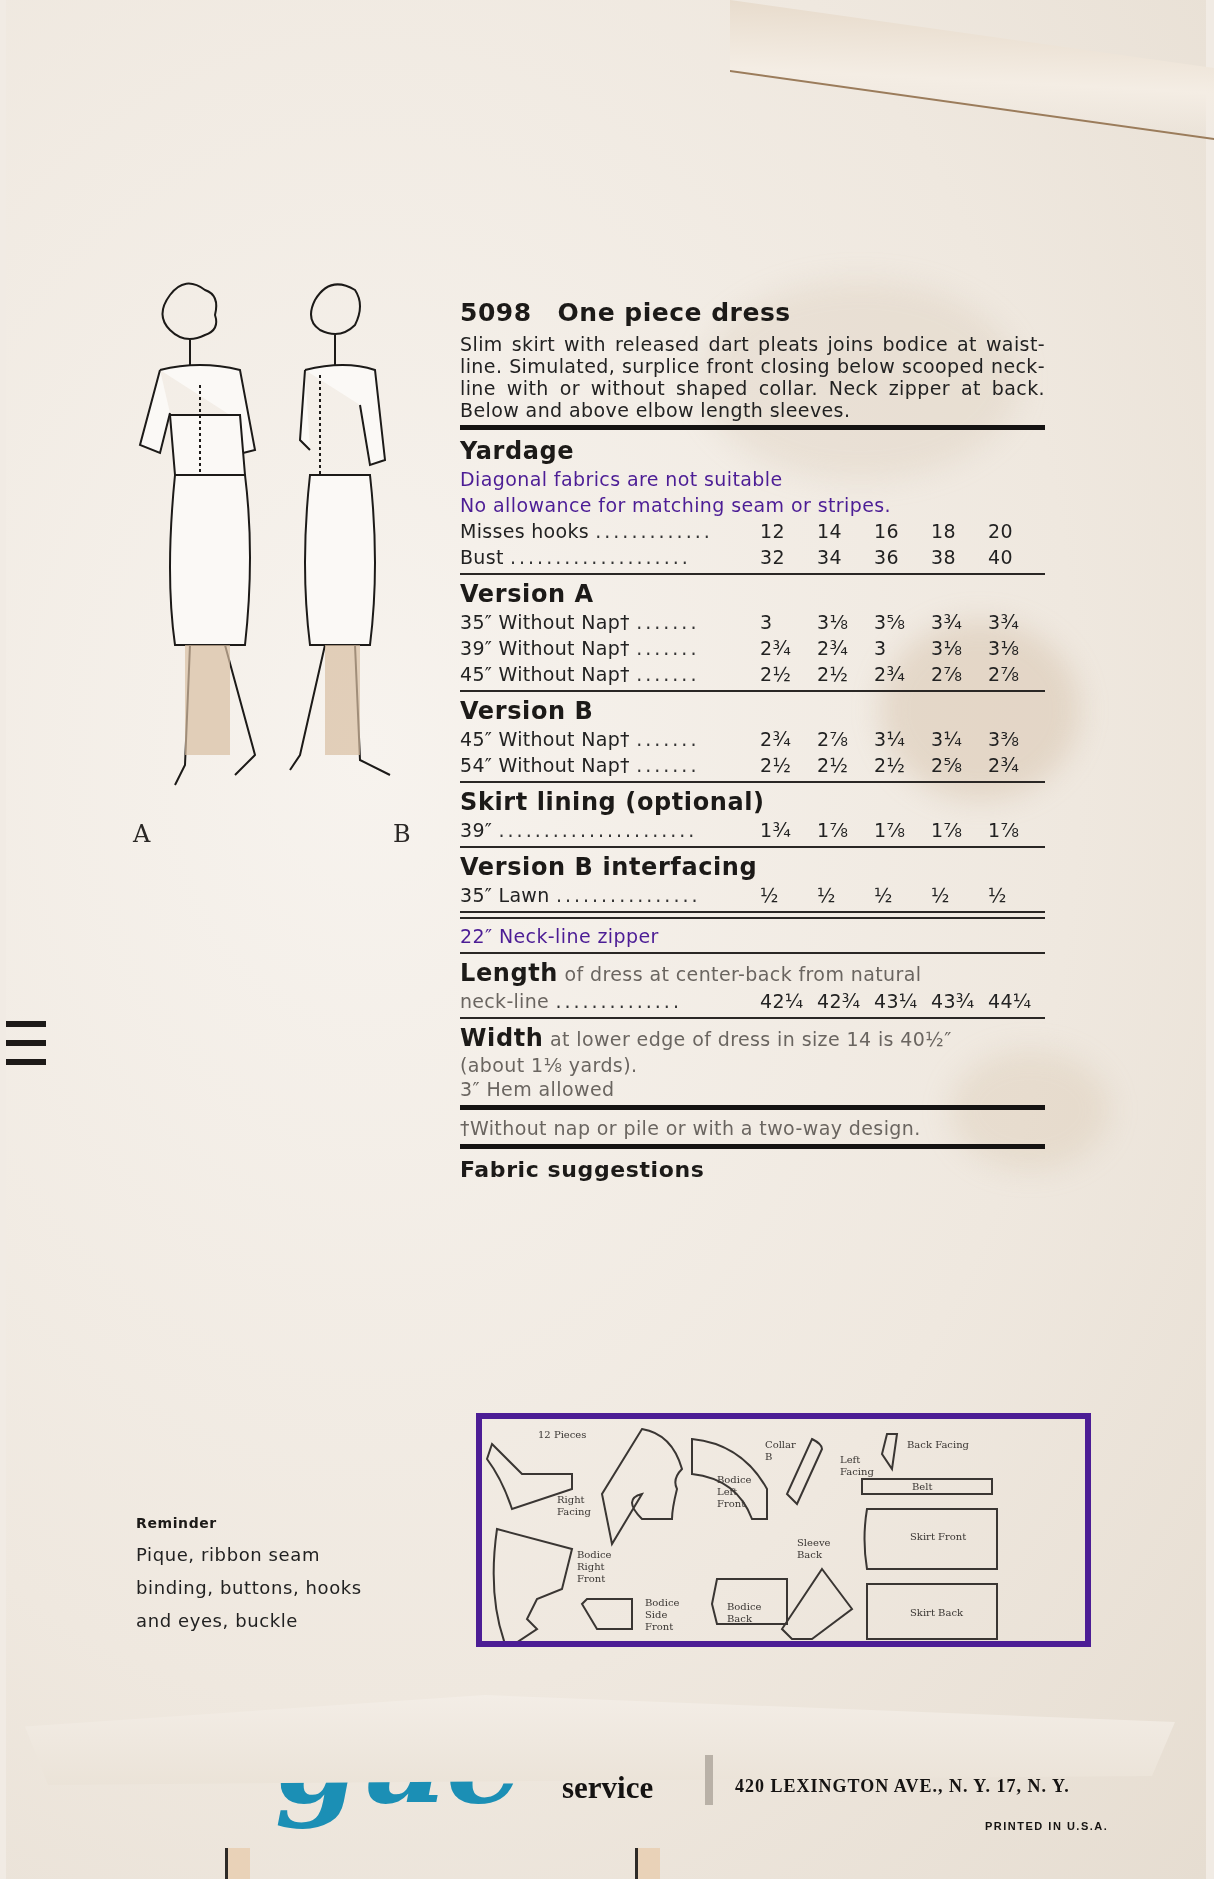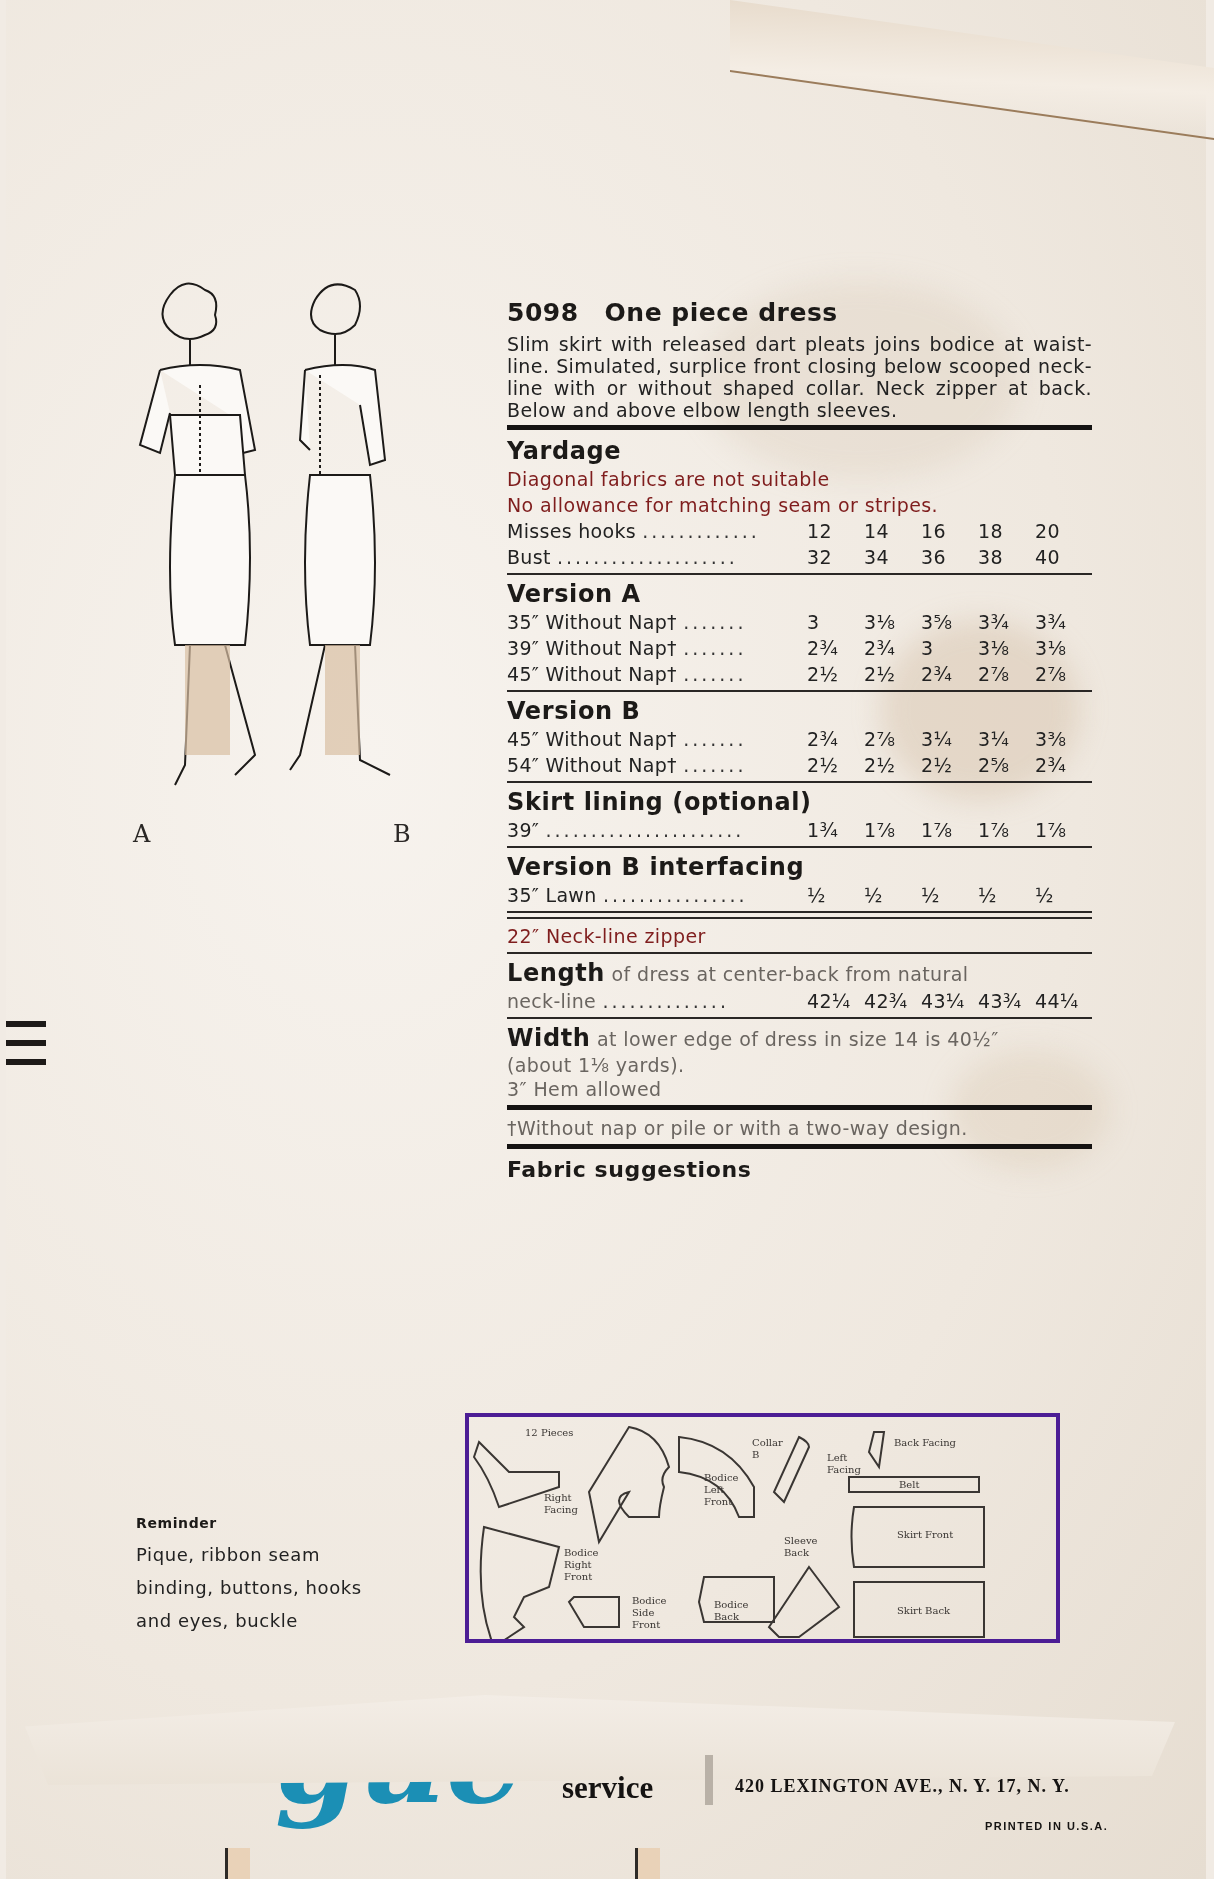--- a/index.html
+++ b/index.html
@@ -19,39 +19,39 @@
     background: linear-gradient(175deg, #e8dccd 0%, #f4ede4 60%, transparent 100%);
     border-bottom: 2px solid #9b7c5b;
     transform: skewY(8deg); transform-origin: left top;
   }
   .stain { position:absolute; border-radius:50%; filter: blur(14px); }
   .abs { position: absolute; }
   
   .figure svg { display:block; }
   .label-ab { position:absolute; font-family:"DejaVu Serif", serif; font-size:24px; color:#2a2725; }
   
-  .col { position:absolute; left:460px; width:585px;margin-left:47px; }
+  .col { position:absolute; left:460px; width:585px; }
   .title-line { font-weight:bold; font-size:25px; letter-spacing:0.5px; }
   .title-line .num { margin-right:26px; }
   .desc { font-size:19px; line-height:22px; text-align:justify; margin-top:6px; color:#222; letter-spacing:0.4px; }
   .rule-thick { height:5px; background:#151312; margin:4px 0 6px 0; }
   .rule-thin { height:2px; background:#2a2725; margin:3px 0 4px 0; }
   .h { font-weight:bold; font-size:24px; letter-spacing:0.6px; line-height:30px; }
-  .line { font-size:19px; line-height:26px; letter-spacing:0.4px; color:#7f1d1d; white-space:nowrap; }
+  .line { font-size:19px; line-height:26px; letter-spacing:0.4px; color:#4c1d95; white-space:nowrap; }
   .row { display:flex; font-size:19px; line-height:26px; letter-spacing:0.3px; color:#222; }
   .row .lbl { flex:0 0 300px; white-space:nowrap; overflow:hidden; }
   .row .lbl .dots { letter-spacing:3px; color:#333; }
   .row .vals { display:flex; flex:1; justify-content:space-between; padding-right:4px;align-items:center; }
   .row .vals span { width:57px; text-align:left; }
   .faded { color:#6a6560; }
   .note { font-size:19px; line-height:24px; letter-spacing:0.4px; }
   .fabric { font-size:19px; line-height:33px; color:#7a746e; letter-spacing:0.3px; text-align:justify; }
   .pieces-box {
-    position:absolute; left:465px; top:1413px; width:587px; height:222px;
-    border:4px solid #4c1d95; background:transparent;
+    position:absolute; left:476px; top:1413px; width:587px; height:222px;
+    border:6px solid #4c1d95; background:transparent;padding-left:16px;
   }
   .piece-label { position:absolute; font-family:"DejaVu Serif", serif; font-size:10px; line-height:12px; color:#3a3633; }
   .reminder { position:absolute; left:136px; top:1508px; width:260px; }
   .reminder .h { font-size:14px; }
   .reminder .body { font-size:18px; line-height:33px; letter-spacing:0.6px; color:#222; }
   .left-marks div { position:absolute; left:6px; width:40px; height:6px; background:#1d1a18; }
   
   .bottom-flap {
     position:absolute; left:25px; top:1695px; width:1150px; height:90px;
     background:linear-gradient(180deg,#f3ede6,#ebe3d8);

